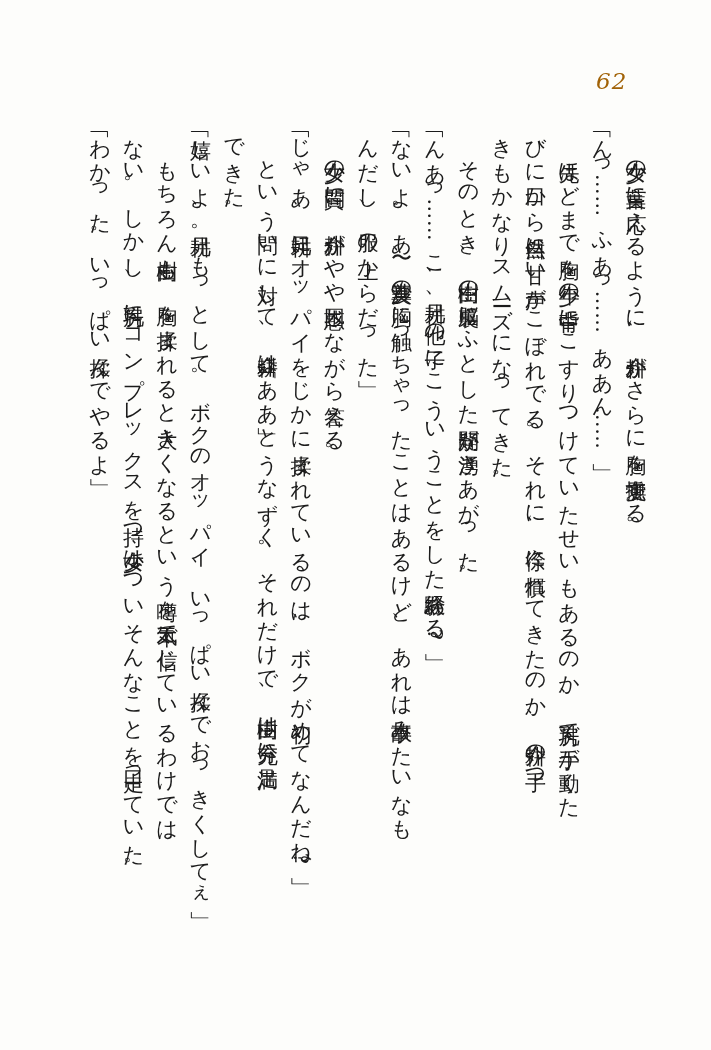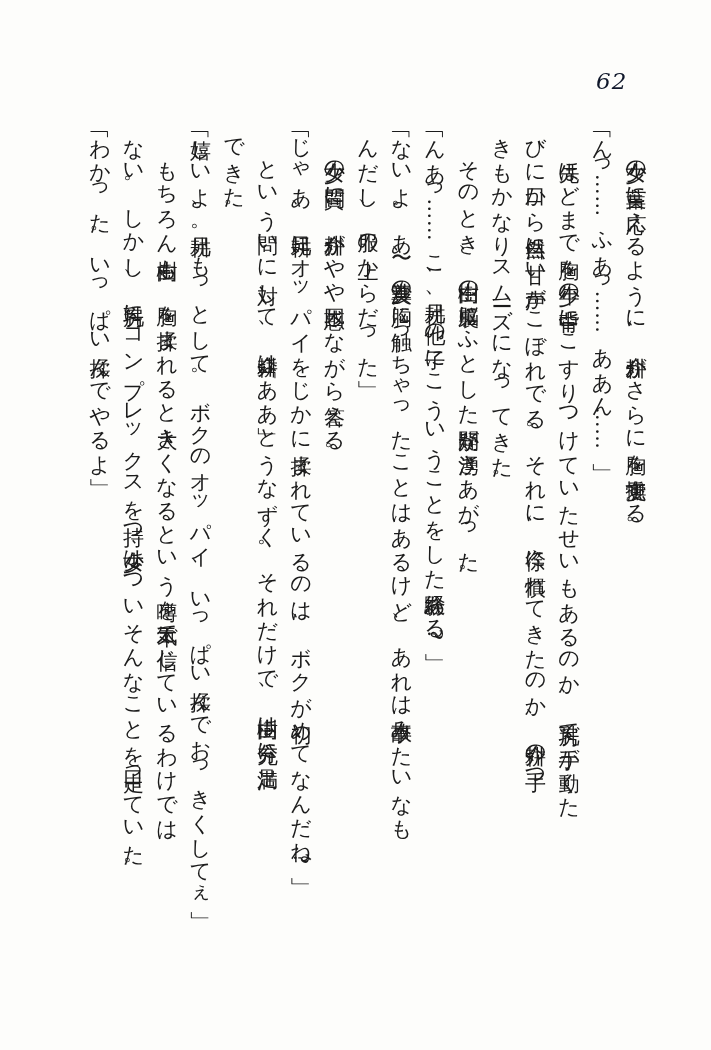--- a/index.html
+++ b/index.html
@@ -19,21 +19,21 @@
     inset: 0;
     background: #fdfdfb;
   }
   .page-number {
     position: absolute;
     top: 68px;
     left: 596px;
     font-size: 23px;
     font-style: italic;
     letter-spacing: 1px;
-    color: #0f172a;
+    color: #a16207;
     text-align: center;
   }
   .text-block {
     position: absolute;
     top: 124px;
     right: 59px;
     height: 832px;
     writing-mode: vertical-rl;
     -webkit-writing-mode: vertical-rl;
     text-orientation: mixed;

